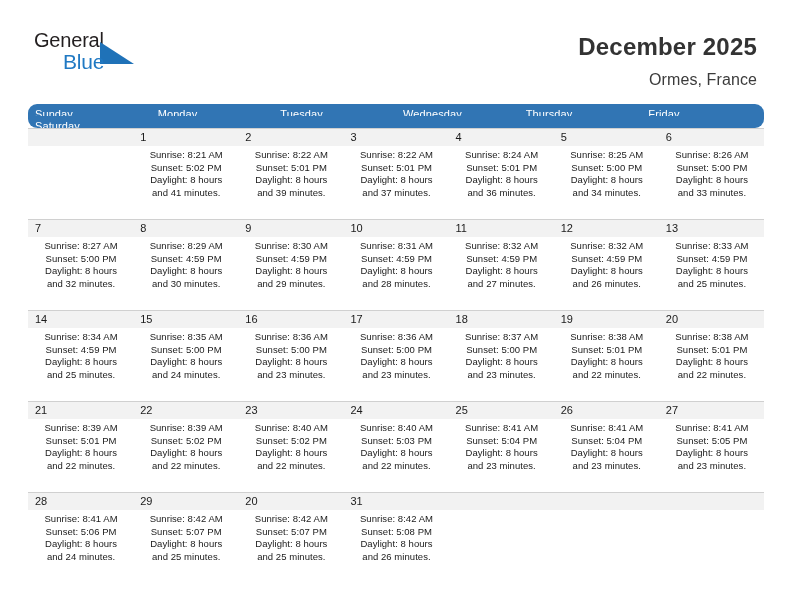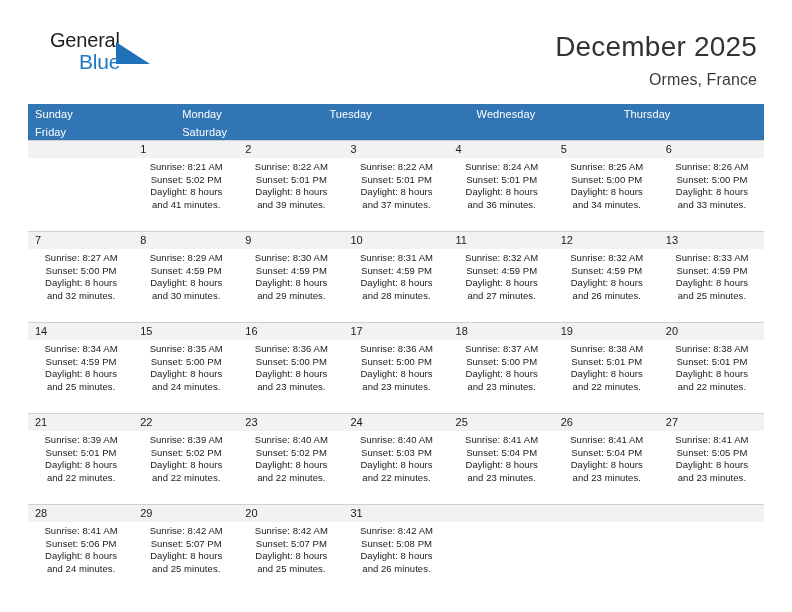--- a/index.html
+++ b/index.html
@@ -25,21 +25,20 @@
     height: 103px;
     display: flex;
     align-items: flex-start;
     justify-content: space-between;
     padding: 28px 35px 0 34px;
   }
   .brand {
     position: relative;
     width: 115px;
     height: 56px;
-    margin-left: 16px;
   }
   .brand-general {
     position: absolute;
     left: 0; top: 0;
     font-size: 20px;
     letter-spacing: -0.2px;
     color: #231f20;
     line-height: 24px;
   }
   .brand-blue {
@@ -56,22 +55,22 @@
     width: 0; height: 0;
     border-left: 34px solid #1f72b8;
     border-top: 22px solid transparent;
   }
 
   .title-wrap {
     text-align: right;
     padding-top: 2px;
   }
   .cal-title {
-    font-size: 28px;
-    font-weight: normal;
+    font-size: 24px;
+    font-weight: bold;
     color: #333333;
     line-height: 34px;
     letter-spacing: 0.2px;
   }
   .cal-subtitle {
     font-size: 16px;
     color: #3b3b3b;
     line-height: 20px;
     margin-top: 6px;
     letter-spacing: 0.1px;
@@ -79,23 +78,24 @@
 
   
   .calendar {
     position: absolute;
     left: 28px;
     top: 104px;
     width: 736px;
   }
   .weekdays {
     display: grid;
-    grid-template-columns: repeat(5, 1fr);
+    grid-template-columns: repeat(6, 1fr);
     background: #3175b4;
-    height: 36px;
+    height: 24px;
+    border-radius: 9px;
   }
   .weekday {
     color: #ffffff;
     font-size: 11px;
     line-height: 20px;
     padding-left: 7px;
     letter-spacing: 0.1px;
     white-space: nowrap;
     overflow: hidden;
   }

